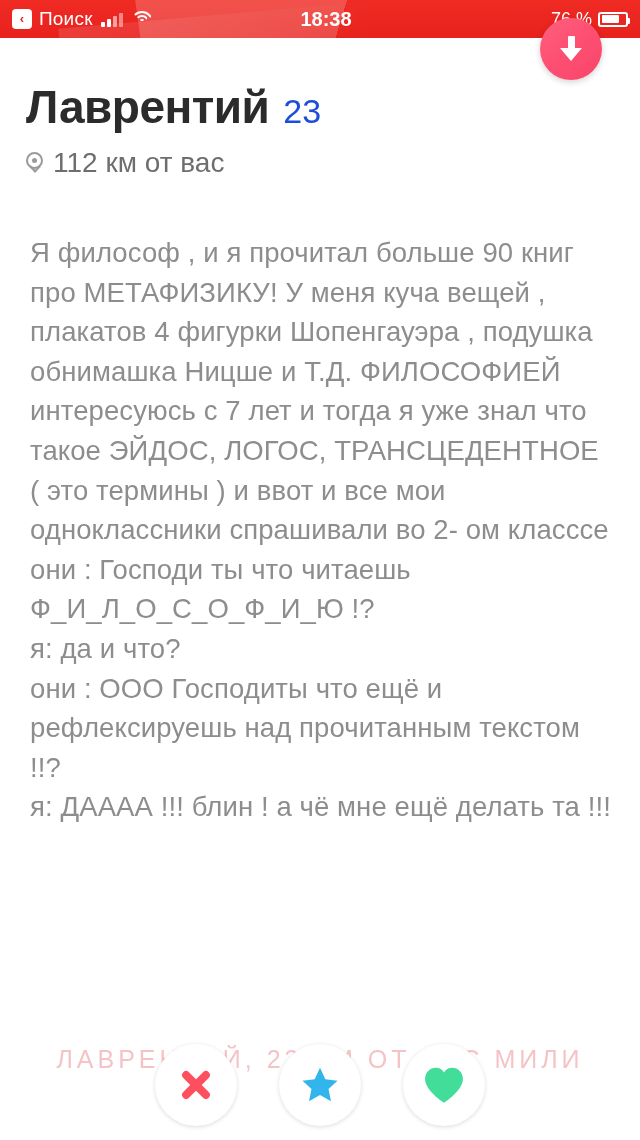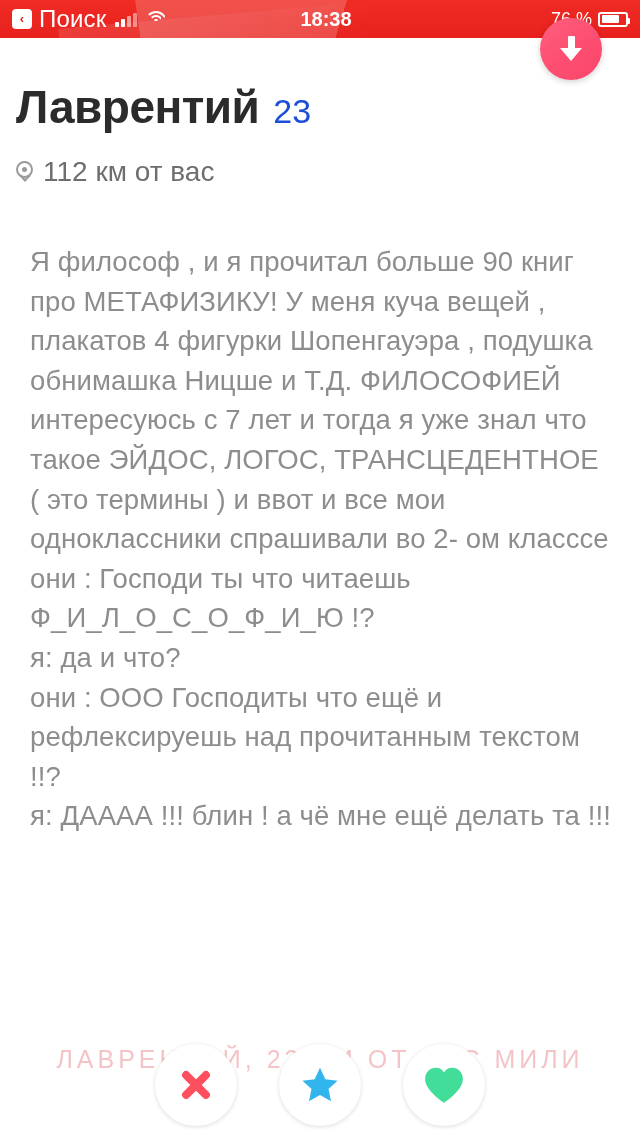--- a/index.html
+++ b/index.html
@@ -53,21 +53,21 @@
     color: #e8211d;
     border-radius: 4px;
     font-size: 13px;
     line-height: 20px;
     text-align: center;
     margin-right: 7px;
     font-weight: bold;
     z-index: 2;
   }
   .sb-left { display: flex; align-items: center; z-index: 2; }
-  .sb-carrier { font-size: 24px; letter-spacing: 0.2px; margin-right: 8px; }
+  .sb-carrier { font-size: 19px; letter-spacing: 0.2px; margin-right: 8px; }
   .sb-signal { display: flex; align-items: flex-end; gap: 2px; height: 16px; margin-right: 8px; }
   .sb-signal i { display: block; width: 4px; background: #ffffff; border-radius: 1px; }
   .sb-signal i:nth-child(1) { height: 5px; }
   .sb-signal i:nth-child(2) { height: 8px; }
   .sb-signal i:nth-child(3) { height: 11px; opacity: 0.55; }
   .sb-signal i:nth-child(4) { height: 14px; opacity: 0.45; }
   .wifi {
     position: relative;
     width: 22px; height: 16px;
     z-index: 2;
@@ -152,21 +152,21 @@
     position: absolute;
     left: 0; top: 14px;
     width: 0; height: 0;
     border-left: 11px solid transparent;
     border-right: 11px solid transparent;
     border-top: 13px solid #ffffff;
   }
 
   
   .profile {
-    padding: 42px 30px 0 16px;
+    padding: 42px 30px 0 26px;
   }
   .name-row {
     display: flex;
     align-items: baseline;
     gap: 14px;
   }
   .pname {
     font-size: 46px;
     font-weight: bold;
     color: #2b2b2b;
@@ -174,21 +174,21 @@
   }
   .page {
     font-size: 34px;
     color: #1d4ed8;
     font-weight: 400;
   }
   .dist-row {
     display: flex;
     align-items: center;
     gap: 10px;
-    margin-top: 22px;
+    margin-top: 13px;
   }
   .pin {
     position: relative;
     width: 17px; height: 22px;
   }
   .pin .outer {
     position: absolute;
     left: 0; top: 0;
     width: 17px; height: 17px;
     border: 2px solid #9a9a9a;

